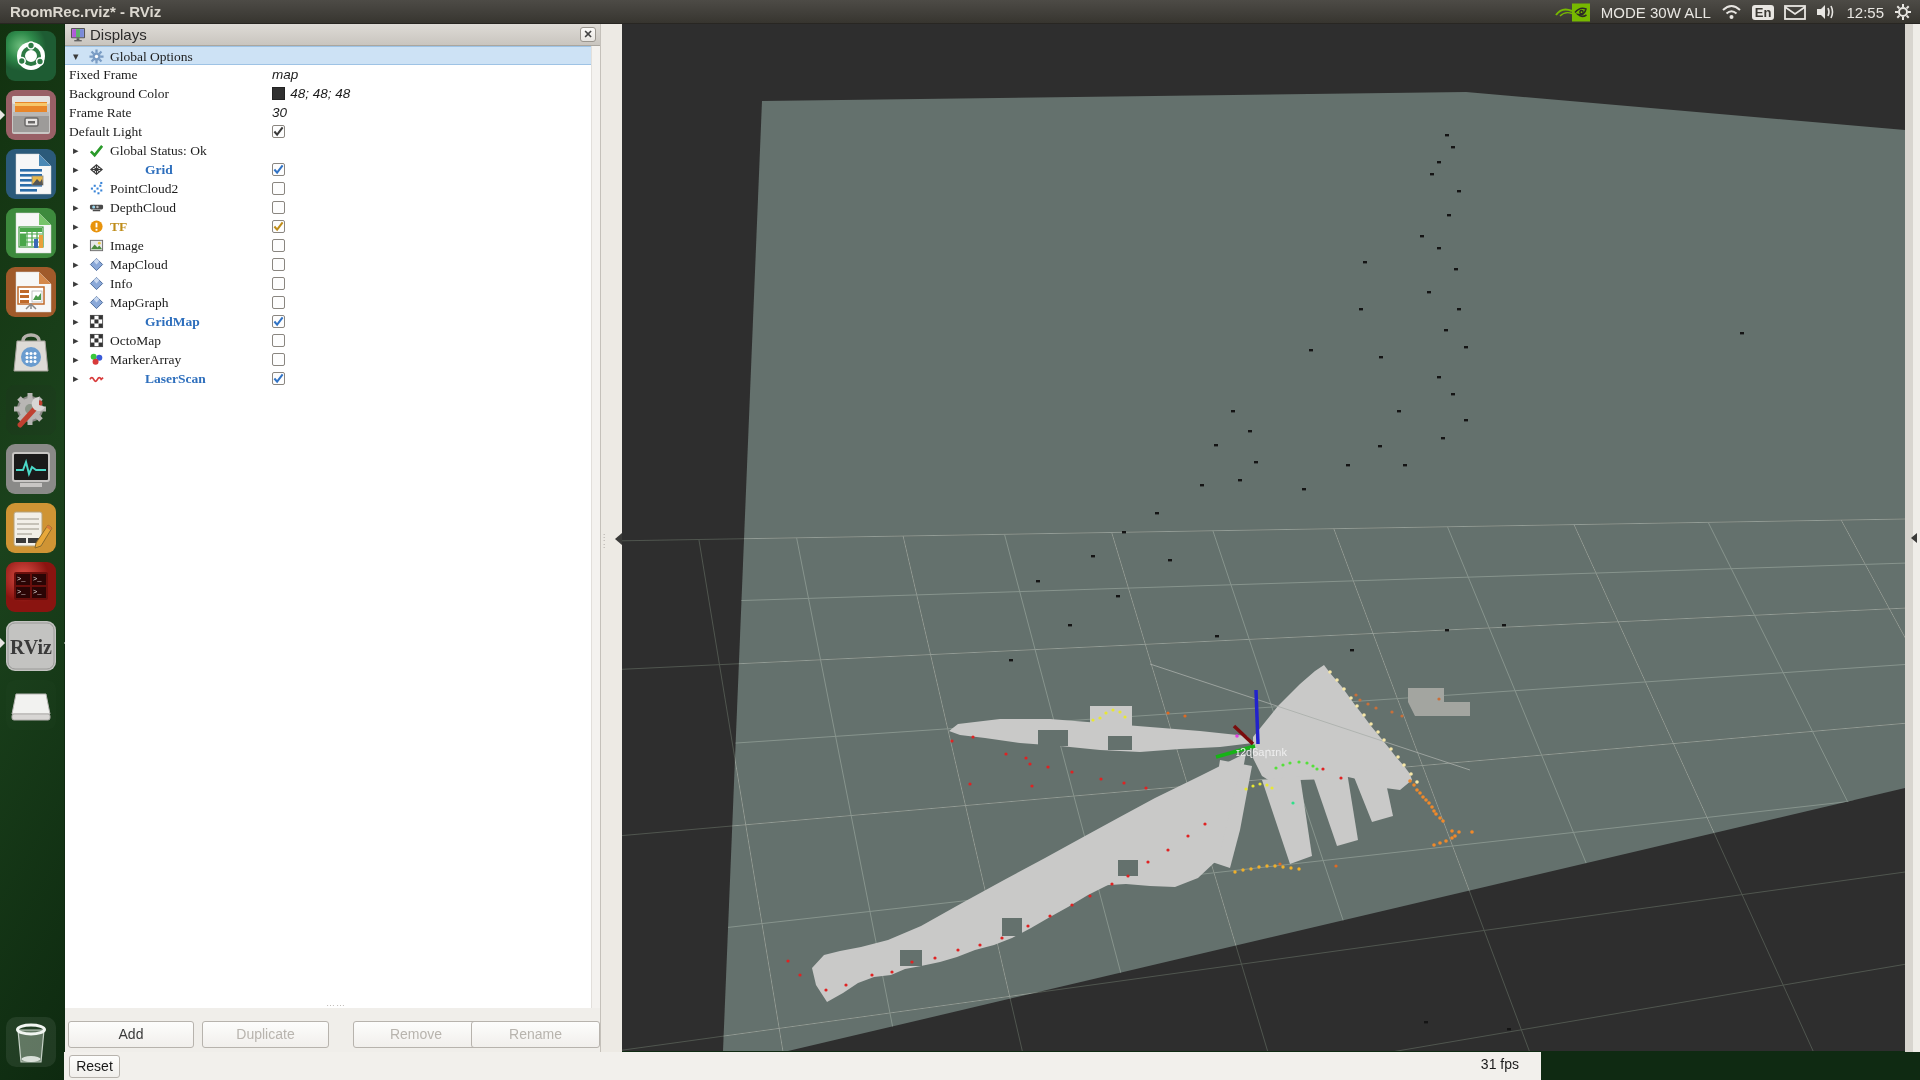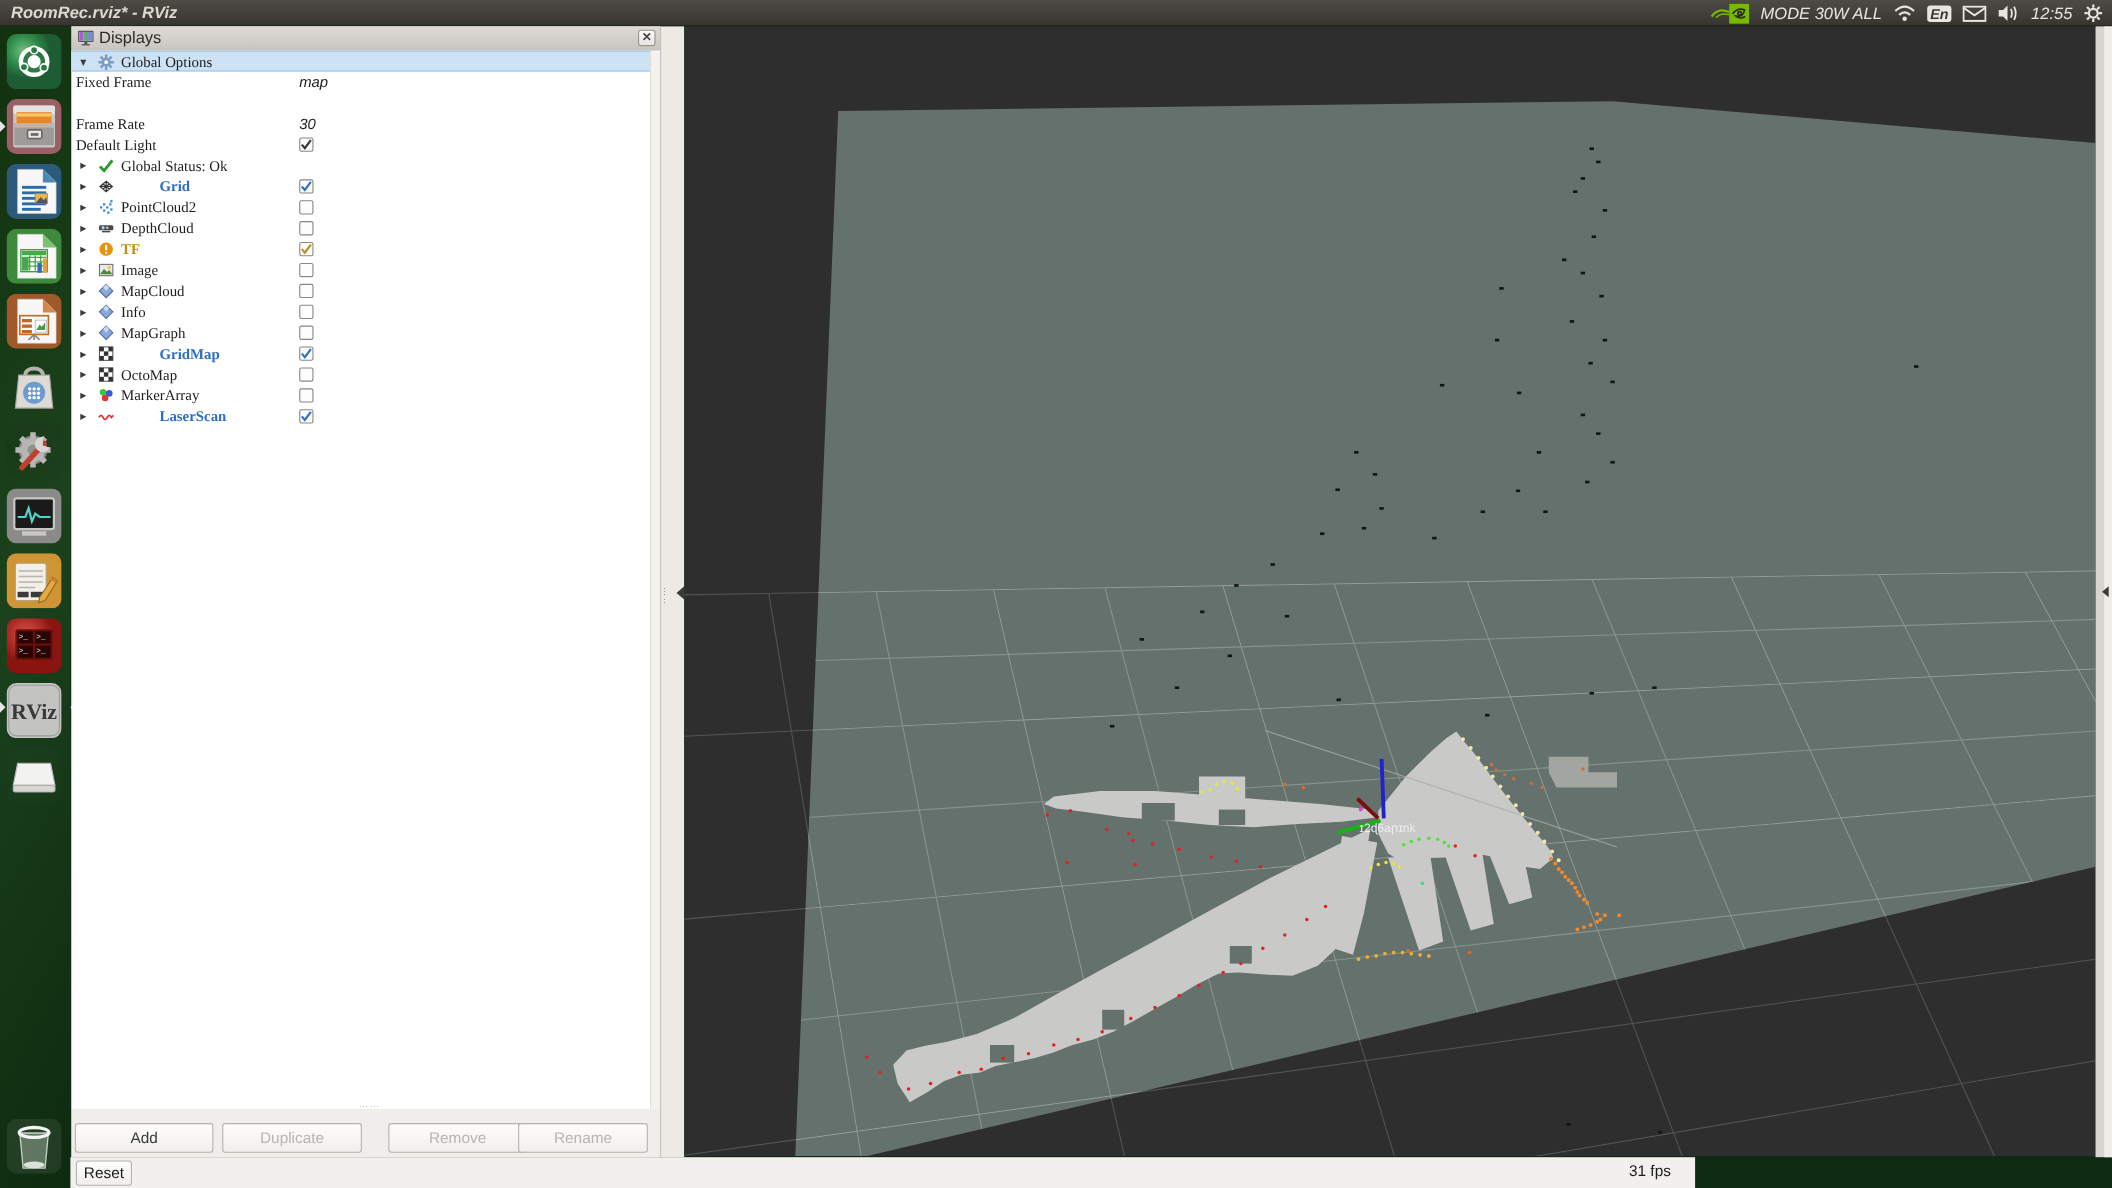--- a/index.html
+++ b/index.html
@@ -1,19 +1,19 @@
 <!DOCTYPE html>
 <html><head><meta charset="utf-8"><style>
 * { margin:0; padding:0; box-sizing:border-box; }
 html,body { width:1920px; height:1080px; overflow:hidden; background:#0f2a12;
   font-family:"Liberation Sans", sans-serif; }
 #stage { position:relative; width:1920px; height:1080px; }
 
 #tbar { position:absolute; left:0; top:0; width:1920px; height:24px;
-  background:linear-gradient(#4d4b46,#403e39 60%,#37352f); border-bottom:1px solid #282622;font-style:italic; }
+  background:linear-gradient(#4d4b46,#403e39 60%,#37352f); border-bottom:1px solid #282622; }
 #tbar .title { position:absolute; left:10px; top:3px; font-size:15px; font-weight:bold; color:#dcd8d0; }
 #tray { position:absolute; right:8px; top:0; height:24px; display:flex; align-items:center; gap:10px; color:#e8e6e2; font-size:15px; }
 
 #launch { position:absolute; left:0; top:24px; width:64px; height:1056px;
   background:linear-gradient(120deg,#12310f,#1b421c 45%,#0e2a10); }
 .tile { position:absolute; left:6px; width:50px; height:50px; }
 .larr { position:absolute; left:0; width:0; height:0; border:5px solid transparent; border-left:5px solid #e8e6e2; }
 .rarr { position:absolute; left:59px; width:0; height:0; border:5px solid transparent; border-right:5px solid #e8e6e2; }
 
 #panel { position:absolute; left:65px; top:24px; width:535px; height:1028px; background:#fff; }
@@ -287,20 +287,26 @@
               </svg></span>
             <span class="lbl">Global Options</span>
           </span>
         </div>
         <div class="trow " style="top:19px">
           <span class="c1 ind">
             <span class="lbl">Fixed Frame</span>
           </span>
           <span class="c2">map</span>
         </div>
+        <div class="trow " style="top:38px">
+          <span class="c1 ind">
+            <span class="lbl">Background Color</span>
+          </span>
+          <span class="c2"><span class="swatch"></span> 48; 48; 48</span>
+        </div>
         <div class="trow " style="top:57px">
           <span class="c1 ind">
             <span class="lbl">Frame Rate</span>
           </span>
           <span class="c2">30</span>
         </div>
         <div class="trow " style="top:76px">
           <span class="c1 ind">
             <span class="lbl">Default Light</span>
           </span>
@@ -518,21 +524,21 @@
             </span>
           </span>
         </div>
       </div>
   <div id="pscroll"></div>
   <div id="pbtns">
     <span class="dots6">……</span>
     <div class="pbtn" style="left:3px; width:126px;">Add</div>
     <div class="pbtn dis" style="left:137px; width:127px;">Duplicate</div>
     <div class="pbtn dis" style="left:288px; width:126px;">Remove</div>
-    <div class="pbtn dis" style="left:406px; width:118px;">Rename</div>
+    <div class="pbtn dis" style="left:406px; width:129px;">Rename</div>
   </div>
 </div>
 <div id="vsplit">
       <div class="dots">.<br>.<br>.<br>.<br>.</div>
       <div class="arr"></div>
     </div>
 <div id="vp3d"><svg id="vp" width="1283" height="1027" viewBox="0 0 1283 1027">
 <defs>
           <clipPath id="pcl">
             <polygon points="140,77 844,68 1283,106 1283,764 166,1027 101,1027"></polygon>

